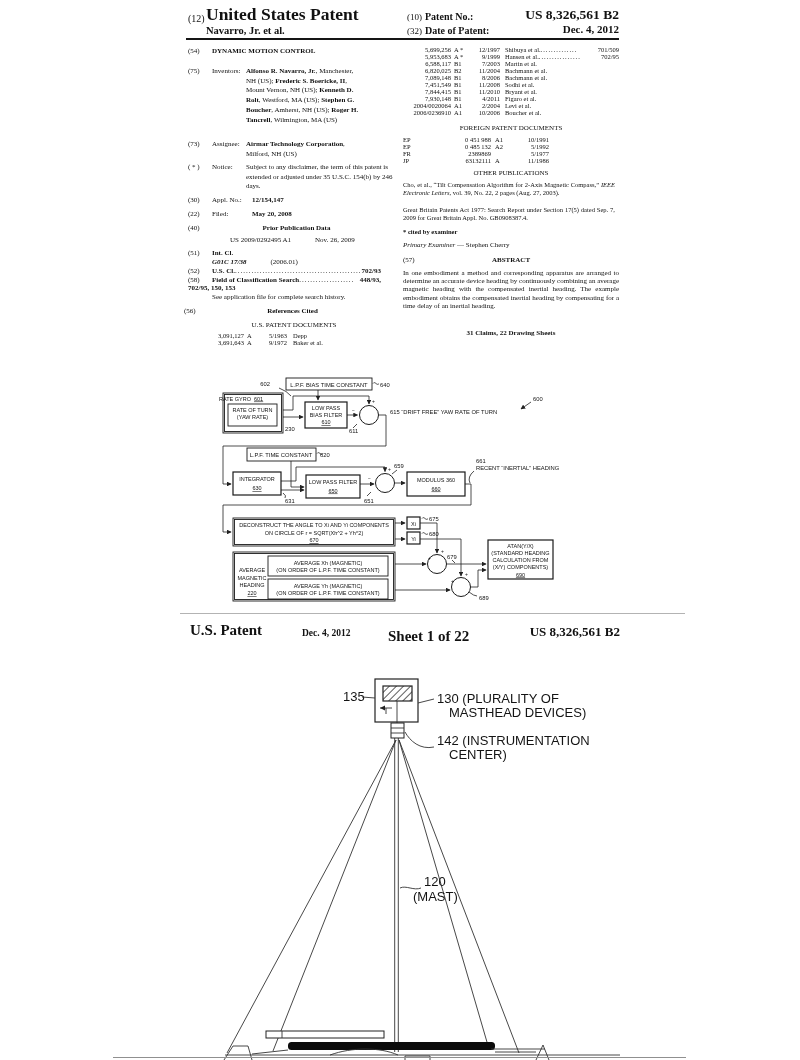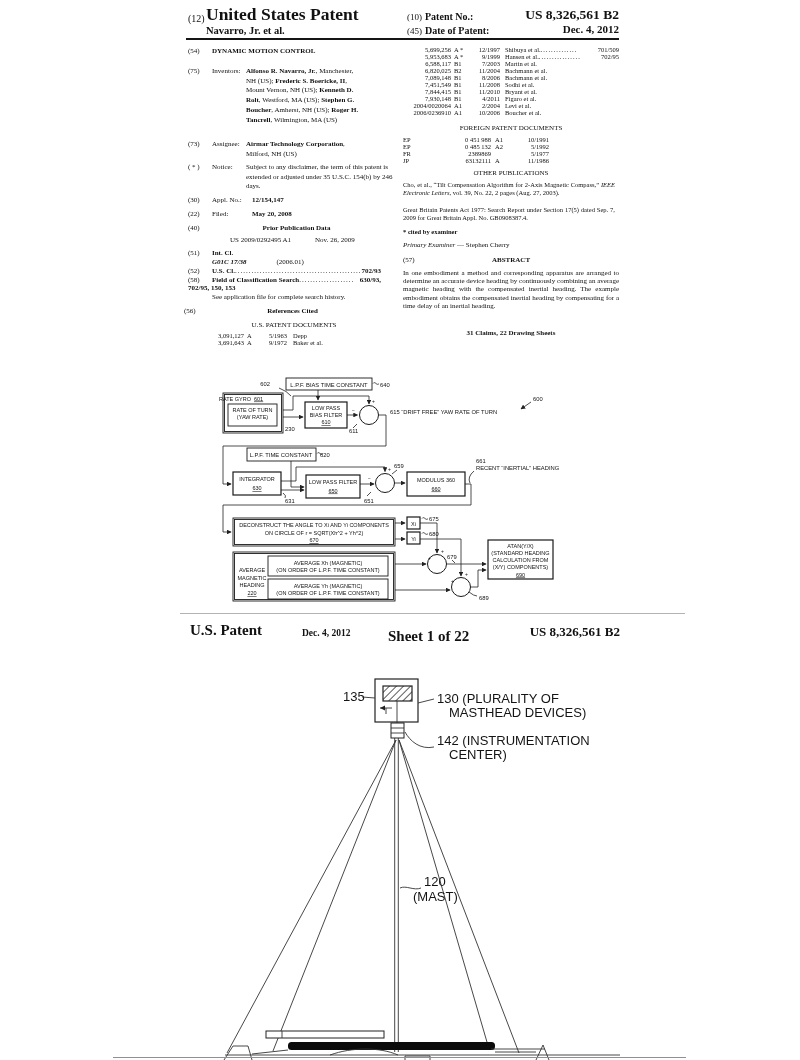--- a/index.html
+++ b/index.html
@@ -54,21 +54,21 @@
 
 <div>
 
   <span class="abs" style="left:188px;top:13px;font-size:10px">(12)</span>
   <span class="abs b" style="left:206px;top:4px;font-size:17.5px">United States Patent</span>
   <span class="abs b" style="left:206px;top:25px;font-size:10.5px">Navarro, Jr. et al.</span>
 
   <span class="abs" style="left:407px;top:12px;font-size:9px">(10)</span>
   <span class="abs b" style="left:425px;top:11px;font-size:10px">Patent No.:</span>
   <span class="abs b" style="left:500px;top:7px;width:119px;text-align:right;font-size:13.5px">US 8,326,561 B2</span>
-  <span class="abs" style="left:407px;top:26px;font-size:9px">(45)</span>
+  <span class="abs" style="left:407px;top:26px;font-size:9px">(32)</span>
   <span class="abs b" style="left:425px;top:25px;font-size:10px">Date of Patent:</span>
   <span class="abs b" style="left:500px;top:23px;width:119px;text-align:right;font-size:11px">Dec. 4, 2012</span>
   <div class="rule"></div>
 
   <div class="frow" style="left:188px;top:47px">
     <span class="fnum">(54)</span><span class="b">DYNAMIC MOTION CONTROL</span>
   </div>
 
   <div class="frow" style="left:188px;top:67px;width:212px">
     <span class="fnum">(75)</span><span class="flab">Inventors:</span>
@@ -97,35 +97,35 @@
     <div class="b ctr" style="margin-left:24px">Prior Publication Data</div>
   </div>
   <div class="frow" style="left:230px;top:236px">
     <span>US 2009/0292495 A1</span><span style="margin-left:24px">Nov. 26, 2009</span>
   </div>
 
   <div class="frow" style="left:188px;top:249px">
     <span class="fnum">(51)</span><span class="b">Int. Cl.</span>
   </div>
   <div class="frow" style="left:212px;top:257.5px">
-    <span class="b i">G01C 17/38</span><span style="margin-left:30px">(2006.01)</span>
+    <span class="b i">G01C 17/38</span><span style="margin-left:24px">(2006.01)</span>
   </div>
 
   <div class="frow flex" style="left:188px;top:267px;width:193px">
     <span class="fnum">(52)</span>
       <span class="b">U.S. Cl.</span>
       <span class="dots">................................................................</span>
       <span class="b">702/93</span>
   </div>
 
   <div class="frow flex" style="left:188px;top:275.5px;width:193px">
     <span class="fnum">(58)</span>
       <span class="b">Field of Classification Search</span>
       <span class="dots">....................</span>
-      <span class="b">630/93,</span>
+      <span class="b">448/93,</span>
   </div>
   <div class="frow b" style="left:188px;top:284px;width:193px;">702/95, 150, 153</div>
   <div class="frow" style="left:212px;top:292.5px">See application file for complete search history.</div>
 
   <div class="frow" style="left:184px;top:307px;width:193px">
     <span class="fnum" style="position:absolute;left:0">(56)</span>
     <div class="b ctr" style="margin-left:24px">References Cited</div>
   </div>
   <div class="frow ctr" style="left:204px;top:321px;width:180px">U.S. PATENT DOCUMENTS</div>
 

